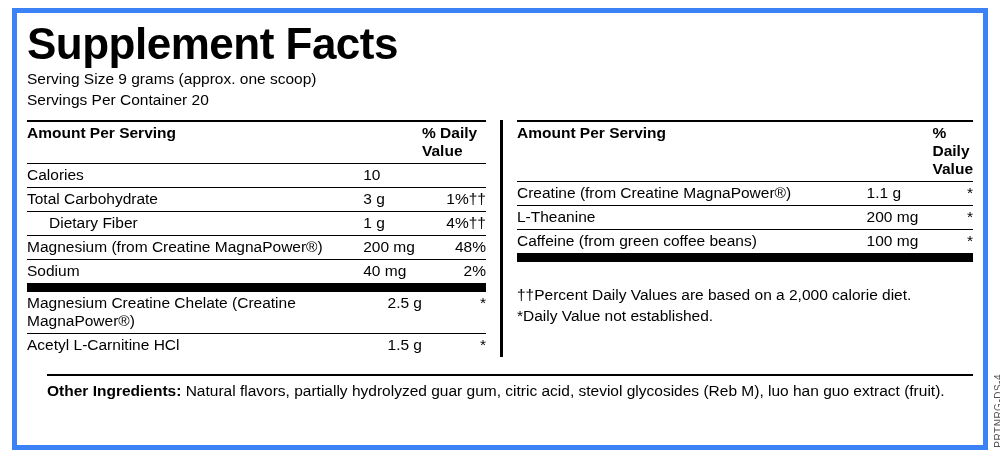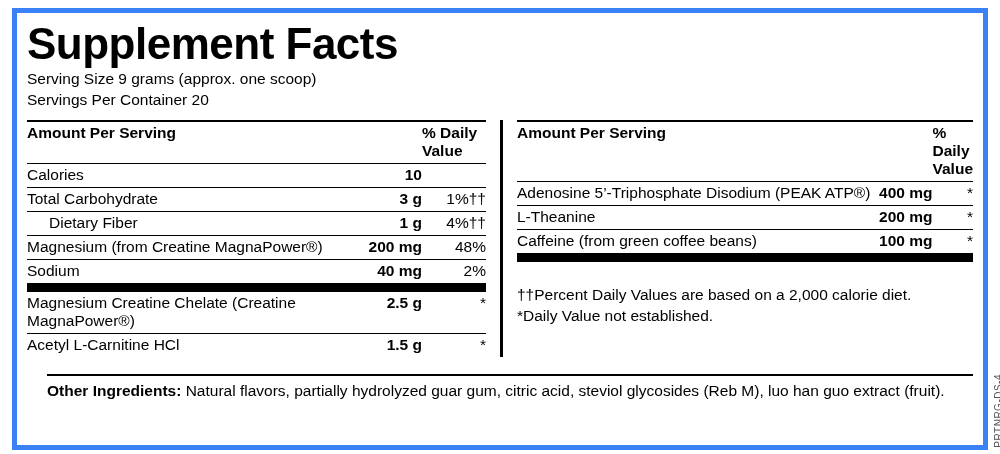--- a/index.html
+++ b/index.html
@@ -57,21 +57,21 @@
     border-bottom: 1px solid #000;
   }
   table.nut th {
     font-weight: bold;
     text-align: left;
     font-size: 15.5px;
   }
   th.hdr-left { text-align: left; margin-top: 40px; }
   th.hdr-right { text-align: right; }
   td.nm  { text-align: left; }
-  td.amt { text-align: right; padding-right: 8px; white-space: nowrap; font-weight: bold; }
+  td.amt { padding-right: 8px; white-space: nowrap; }
   td.dv  { text-align: right; width: 64px; white-space: nowrap; }
   td.dv-narrow { text-align: right; width: 26px; white-space: nowrap; }
   tr.indent td.nm { padding-left: 22px; }
   tr.no-border td { border-bottom: none; }
   .hdr-row th { border-bottom: 2px solid #000; padding-bottom: 3px; }
   .hdr-row-top th { border-top: 2px solid #000; }
 
   .thickbar { height: 9px; background: #000; margin: 0; }
 
   .footnotes {
@@ -162,22 +162,22 @@
       </div>
 
       <div class="col col-right">
         <table class="nut">
           <tbody>
               <tr class="hdr-row hdr-row-top">
             <th class="hdr-left" colspan="2">Amount Per Serving</th>
             <th class="hdr-right">% Daily Value</th>
           </tr>
           <tr>
-            <td class="nm">Adenosine 5’-Triphosphate Disodium (PEAK ATP®)</td>
-            <td class="amt">400 mg</td>
+            <td class="nm">Creatine (from Creatine MagnaPower®)</td>
+            <td class="amt">1.1 g</td>
             <td class="dv-narrow">*</td>
           </tr>
           <tr>
             <td class="nm">L-Theanine</td>
             <td class="amt">200 mg</td>
             <td class="dv-narrow">*</td>
           </tr>
           <tr class="no-border">
             <td class="nm">Caffeine (from green coffee beans)</td>
             <td class="amt">100 mg</td>

